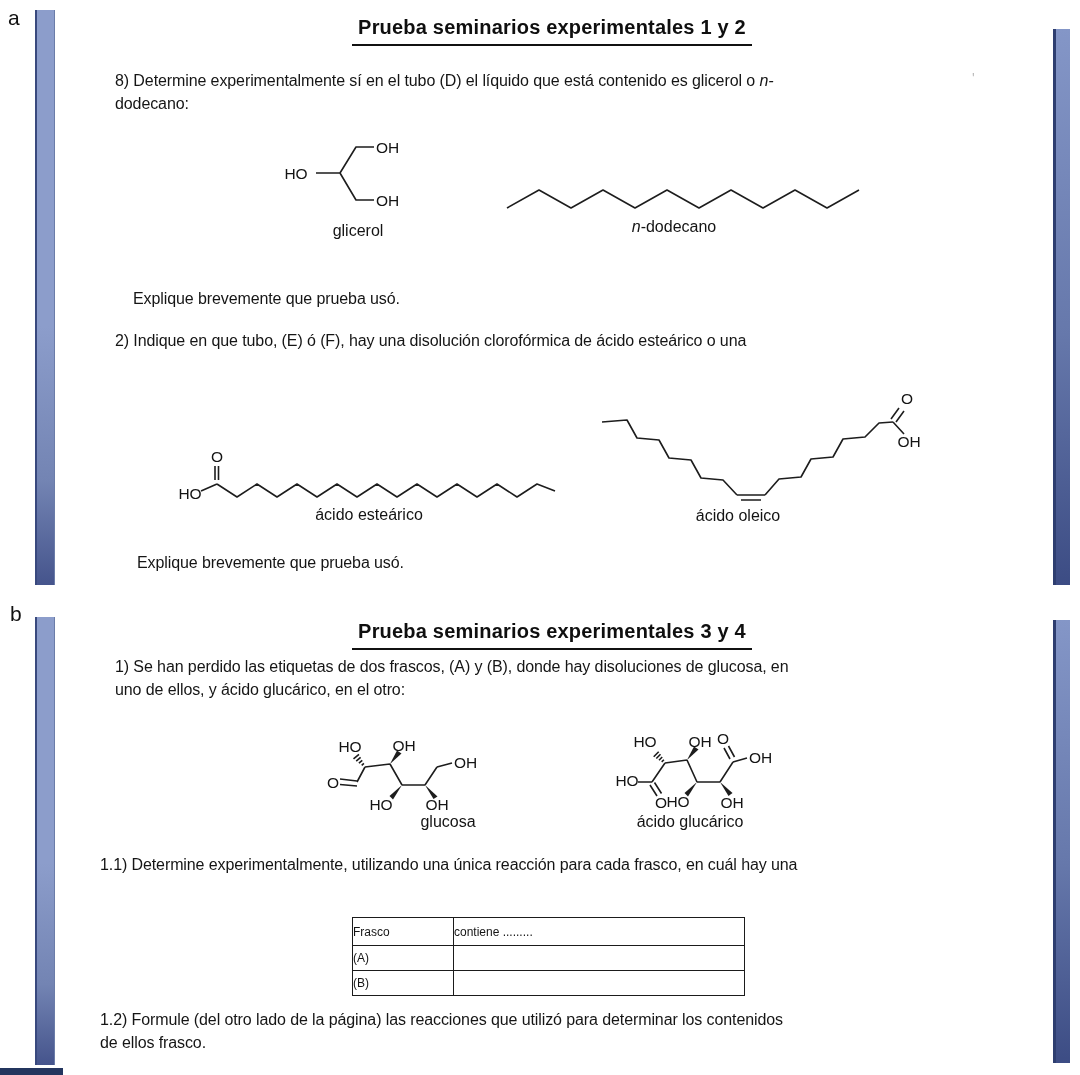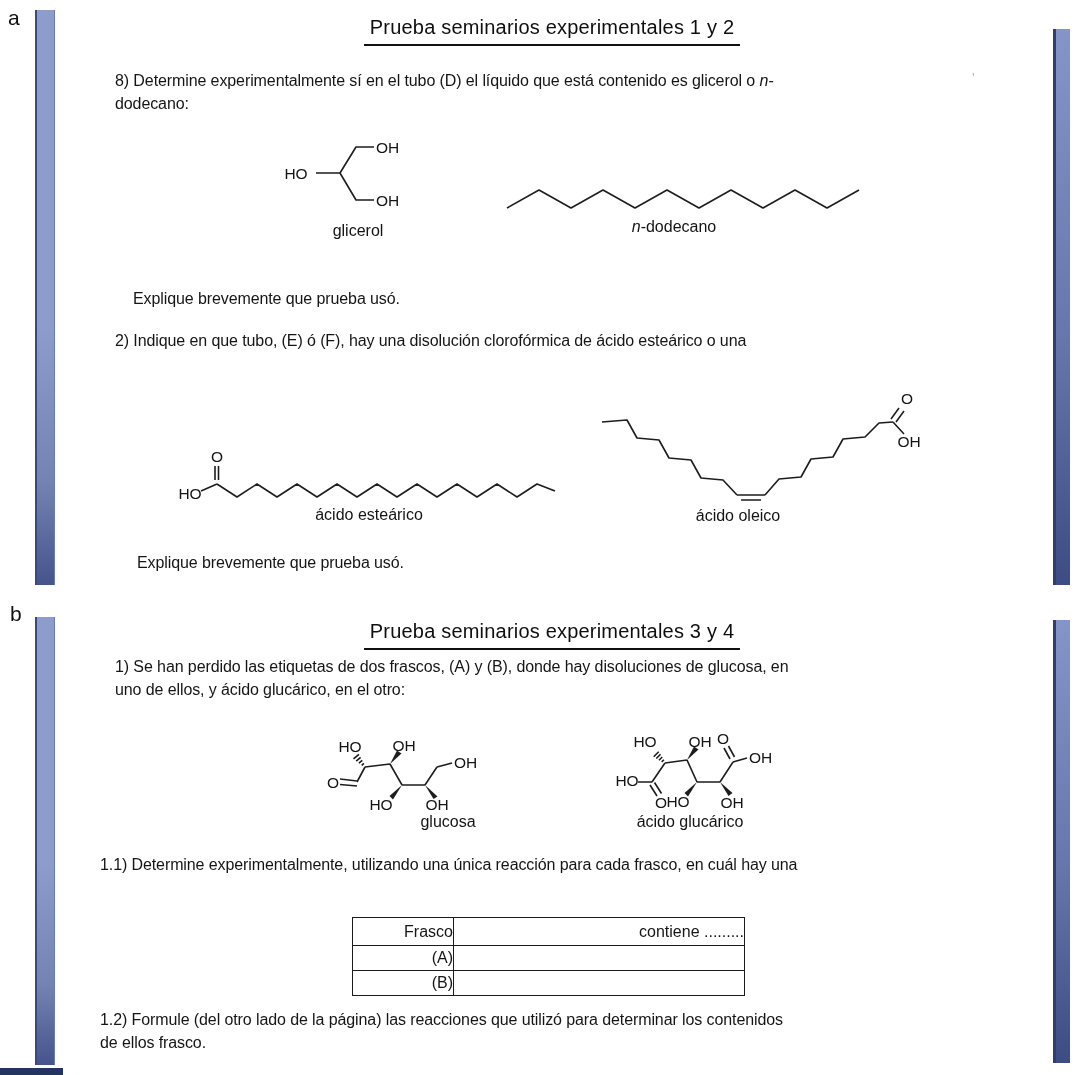--- a/index.html
+++ b/index.html
@@ -6,31 +6,31 @@
   body{width:1080px;height:1075px;position:relative;overflow:hidden;
        font-family:"Liberation Sans",sans-serif;color:#161616;}
   .page{position:absolute;inset:0;background:#fff;}
   .abs{position:absolute;}
   .panel-label{font-size:21px;color:#111;}
   .bar{position:absolute;width:17px;}
   .bar-left{background:linear-gradient(180deg,var(--bar-light) 0%,var(--bar-light) 55%,#7384b3 82%,var(--bar-dark) 100%);
             border-left:2px solid #39497e;border-right:1px solid #6b7ca8;}
   .bar-right{width:14px;background:linear-gradient(180deg,var(--bar-right-light) 0%,#6678ab 55%,var(--bar-right-dark) 100%);
              border-left:3px solid #2e3e70;}
-  .title-wrap{position:absolute;left:52px;width:1000px;text-align:center;}
+  .title-wrap{position:absolute;left:52px;width:1000px;text-align:center;font-weight:bold;}
   .doc-title{display:inline-block;font-size:20px;letter-spacing:.2px;color:#0f0f0f;
              border-bottom:2.5px solid #111;padding:0 6px 5px 6px;}
   .para{position:absolute;font-size:16px;line-height:23px;color:#151515;letter-spacing:-.1px;white-space:nowrap;}
   svg text{font-family:"Liberation Sans",sans-serif;fill:#141414;}
   svg .atom{font-size:15.5px;}
   svg .cname{font-size:16px;}
   svg path,svg polyline,svg line{fill:none;stroke:#1d1d1d;stroke-width:1.6;stroke-linejoin:round;}
   svg polygon{fill:#1d1d1d;stroke:none;}
   table.answer{position:absolute;border-collapse:collapse;table-layout:fixed;}
-  table.answer td{border:1.7px solid #1b1b1b;font-size:16px;text-align:right;padding:0;color:#151515;}
+  table.answer td{border:1.7px solid #1b1b1b;font-size:12px;text-align:left;padding:0;color:#151515;}
   .scanmark{position:absolute;color:#b9b9b9;font-size:14px;}
   .bottom-strip{position:absolute;left:0;top:1068px;width:63px;height:7px;background:#23355e;}
 </style>
 </head>
 <body>
 
 <div class="page">
 
   <section>
     <div class="abs panel-label" style="left:8px;top:6px">a</div>

